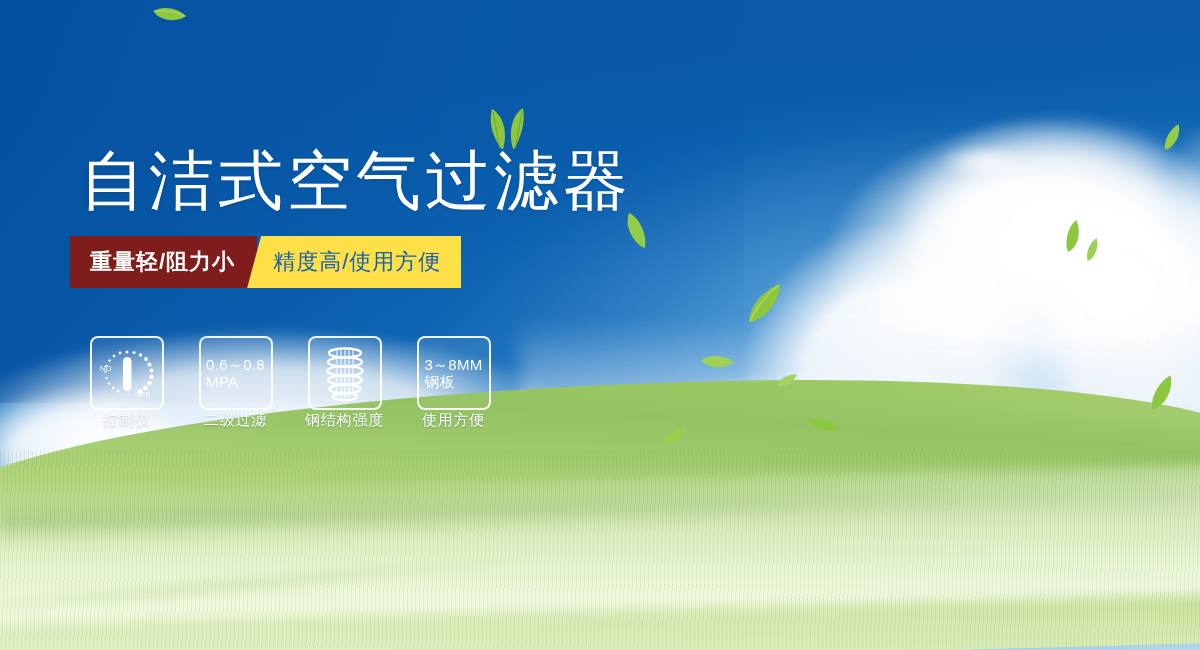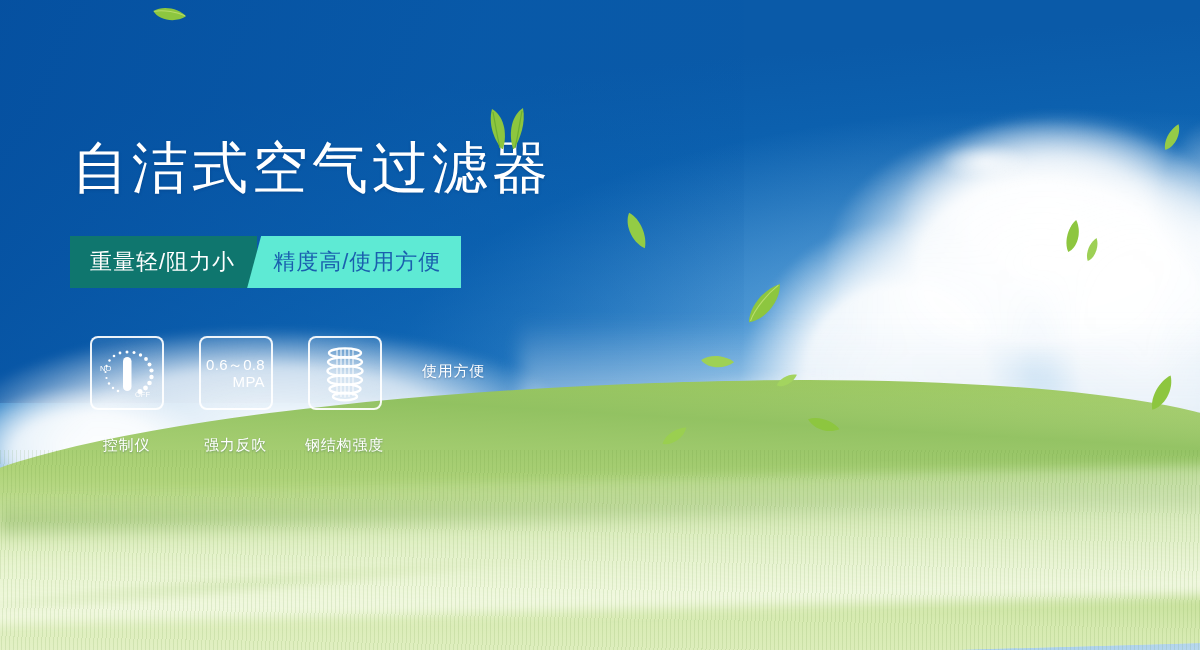--- a/index.html
+++ b/index.html
@@ -104,42 +104,42 @@
     filter:blur(.6px);
   }
 
   
   .leaf{position:absolute;}
   .leaf svg{display:block;}
 
   
   .title-wrap{position:absolute;left:72px;top:140px;}
   .main-title{
-    margin:0;color:#ffffff;font-size:56px;line-height:1;
+    margin:8px;color:#ffffff;font-size:65px;line-height:1;
     font-weight:300;letter-spacing:4px;
-    font-family:Liberation Serif, serif;
+    font-family:Liberation Sans, sans-serif;
     text-shadow:0 1px 3px rgba(0,40,90,.25);
     white-space:nowrap;
   }
   .title-sprout{position:absolute;left:400px;top:-36px;}
 
   
   .sub-bar{
     position:absolute;left:70px;top:236px;height:52px;
     display:flex;align-items:stretch;
   }
   .sub-left{
-    background:#0f766e;color:#ffffff;
+    background:#7f1d1d;color:#ffffff;
     display:flex;align-items:center;
     padding:0 22px 0 20px;
-    font-size:22px;letter-spacing:1px;font-weight:400;
+    font-size:22px;letter-spacing:1px;font-weight:700;
     white-space:nowrap;
   }
   .sub-right{
-    background:#5eead4;color:#1a5fae;
+    background:#fde047;color:#1a5fae;
     display:flex;align-items:center;
     padding:0 20px 0 26px;
     font-size:22px;letter-spacing:1px;font-weight:500;
     white-space:nowrap;
     clip-path:polygon(14px 0, 100% 0, 100% 100%, 0 100%);
     margin-left:-10px;
   }
 
   
   .features{
@@ -150,26 +150,26 @@
     width:109px;display:flex;flex-direction:column;align-items:center;
   }
   .feature-box{
     width:74px;height:74px;border:2px solid rgba(255,255,255,.92);
     border-radius:8px;
     background:linear-gradient(160deg,rgba(255,255,255,.10) 0%,rgba(255,255,255,.03) 100%);
     display:flex;flex-direction:column;align-items:center;justify-content:center;
     color:#ffffff;box-sizing:border-box;
   }
   .feature-text{
-    color:#fff;font-size:15px;line-height:1.16;text-align:right;
+    color:#fff;font-size:15px;line-height:1.16;text-align:left;
     letter-spacing:.3px;font-weight:400;
   }
   .feature-text .ln2{display:block;}
   .feature-label{
-    margin-top:26px;color:#ffffff;font-size:15px;letter-spacing:.8px;
+    margin-top:1px;color:#ffffff;font-size:15px;letter-spacing:.8px;
     text-shadow:0 1px 2px rgba(0,40,90,.3);white-space:nowrap;
   }
   .gauge-svg,.filter-svg,.cloud-svg{display:block;}
 </style>
 </head>
 <body>
 
 <div class="banner">
 
   <div class="sky"></div>
@@ -298,21 +298,21 @@
       <div class="feature-label">控制仪</div>
     </div>
 
     <div class="feature">
       <div class="feature-box">
         <div class="feature-text">
           <span>0.6～0.8</span>
           <span class="ln2">MPA</span>
         </div>
       </div>
-      <div class="feature-label">强力反吹</div>
+      <div class="feature-label">二级过滤</div>
     </div>
 
     <div class="feature">
       <div class="feature-box">
         <svg class="filter-svg" width="52" height="58" viewBox="0 0 52 58">
           <g stroke="#ffffff" stroke-width="1.1" fill="none" opacity=".95">
             <line x1="18" y1="6" x2="18" y2="52"></line>
             <line x1="22" y1="5" x2="22" y2="53"></line>
             <line x1="26" y1="4.5" x2="26" y2="53.5"></line>
             <line x1="30" y1="5" x2="30" y2="53"></line>
@@ -325,18 +325,24 @@
             <ellipse cx="26" cy="36" rx="17" ry="4.8"></ellipse>
             <ellipse cx="26" cy="45" rx="15.5" ry="4.6"></ellipse>
             <ellipse cx="26" cy="52.5" rx="12" ry="3.8"></ellipse>
           </g>
         </svg>
       </div>
       <div class="feature-label">钢结构强度</div>
     </div>
 
     <div class="feature">
+      <div class="feature-box">
+        <div class="feature-text">
+          <span>3～8MM</span>
+          <span class="ln2">钢板</span>
+        </div>
+      </div>
       <div class="feature-label">使用方便</div>
     </div>
 
 
   </div>
 </div>
 
 </body></html>

